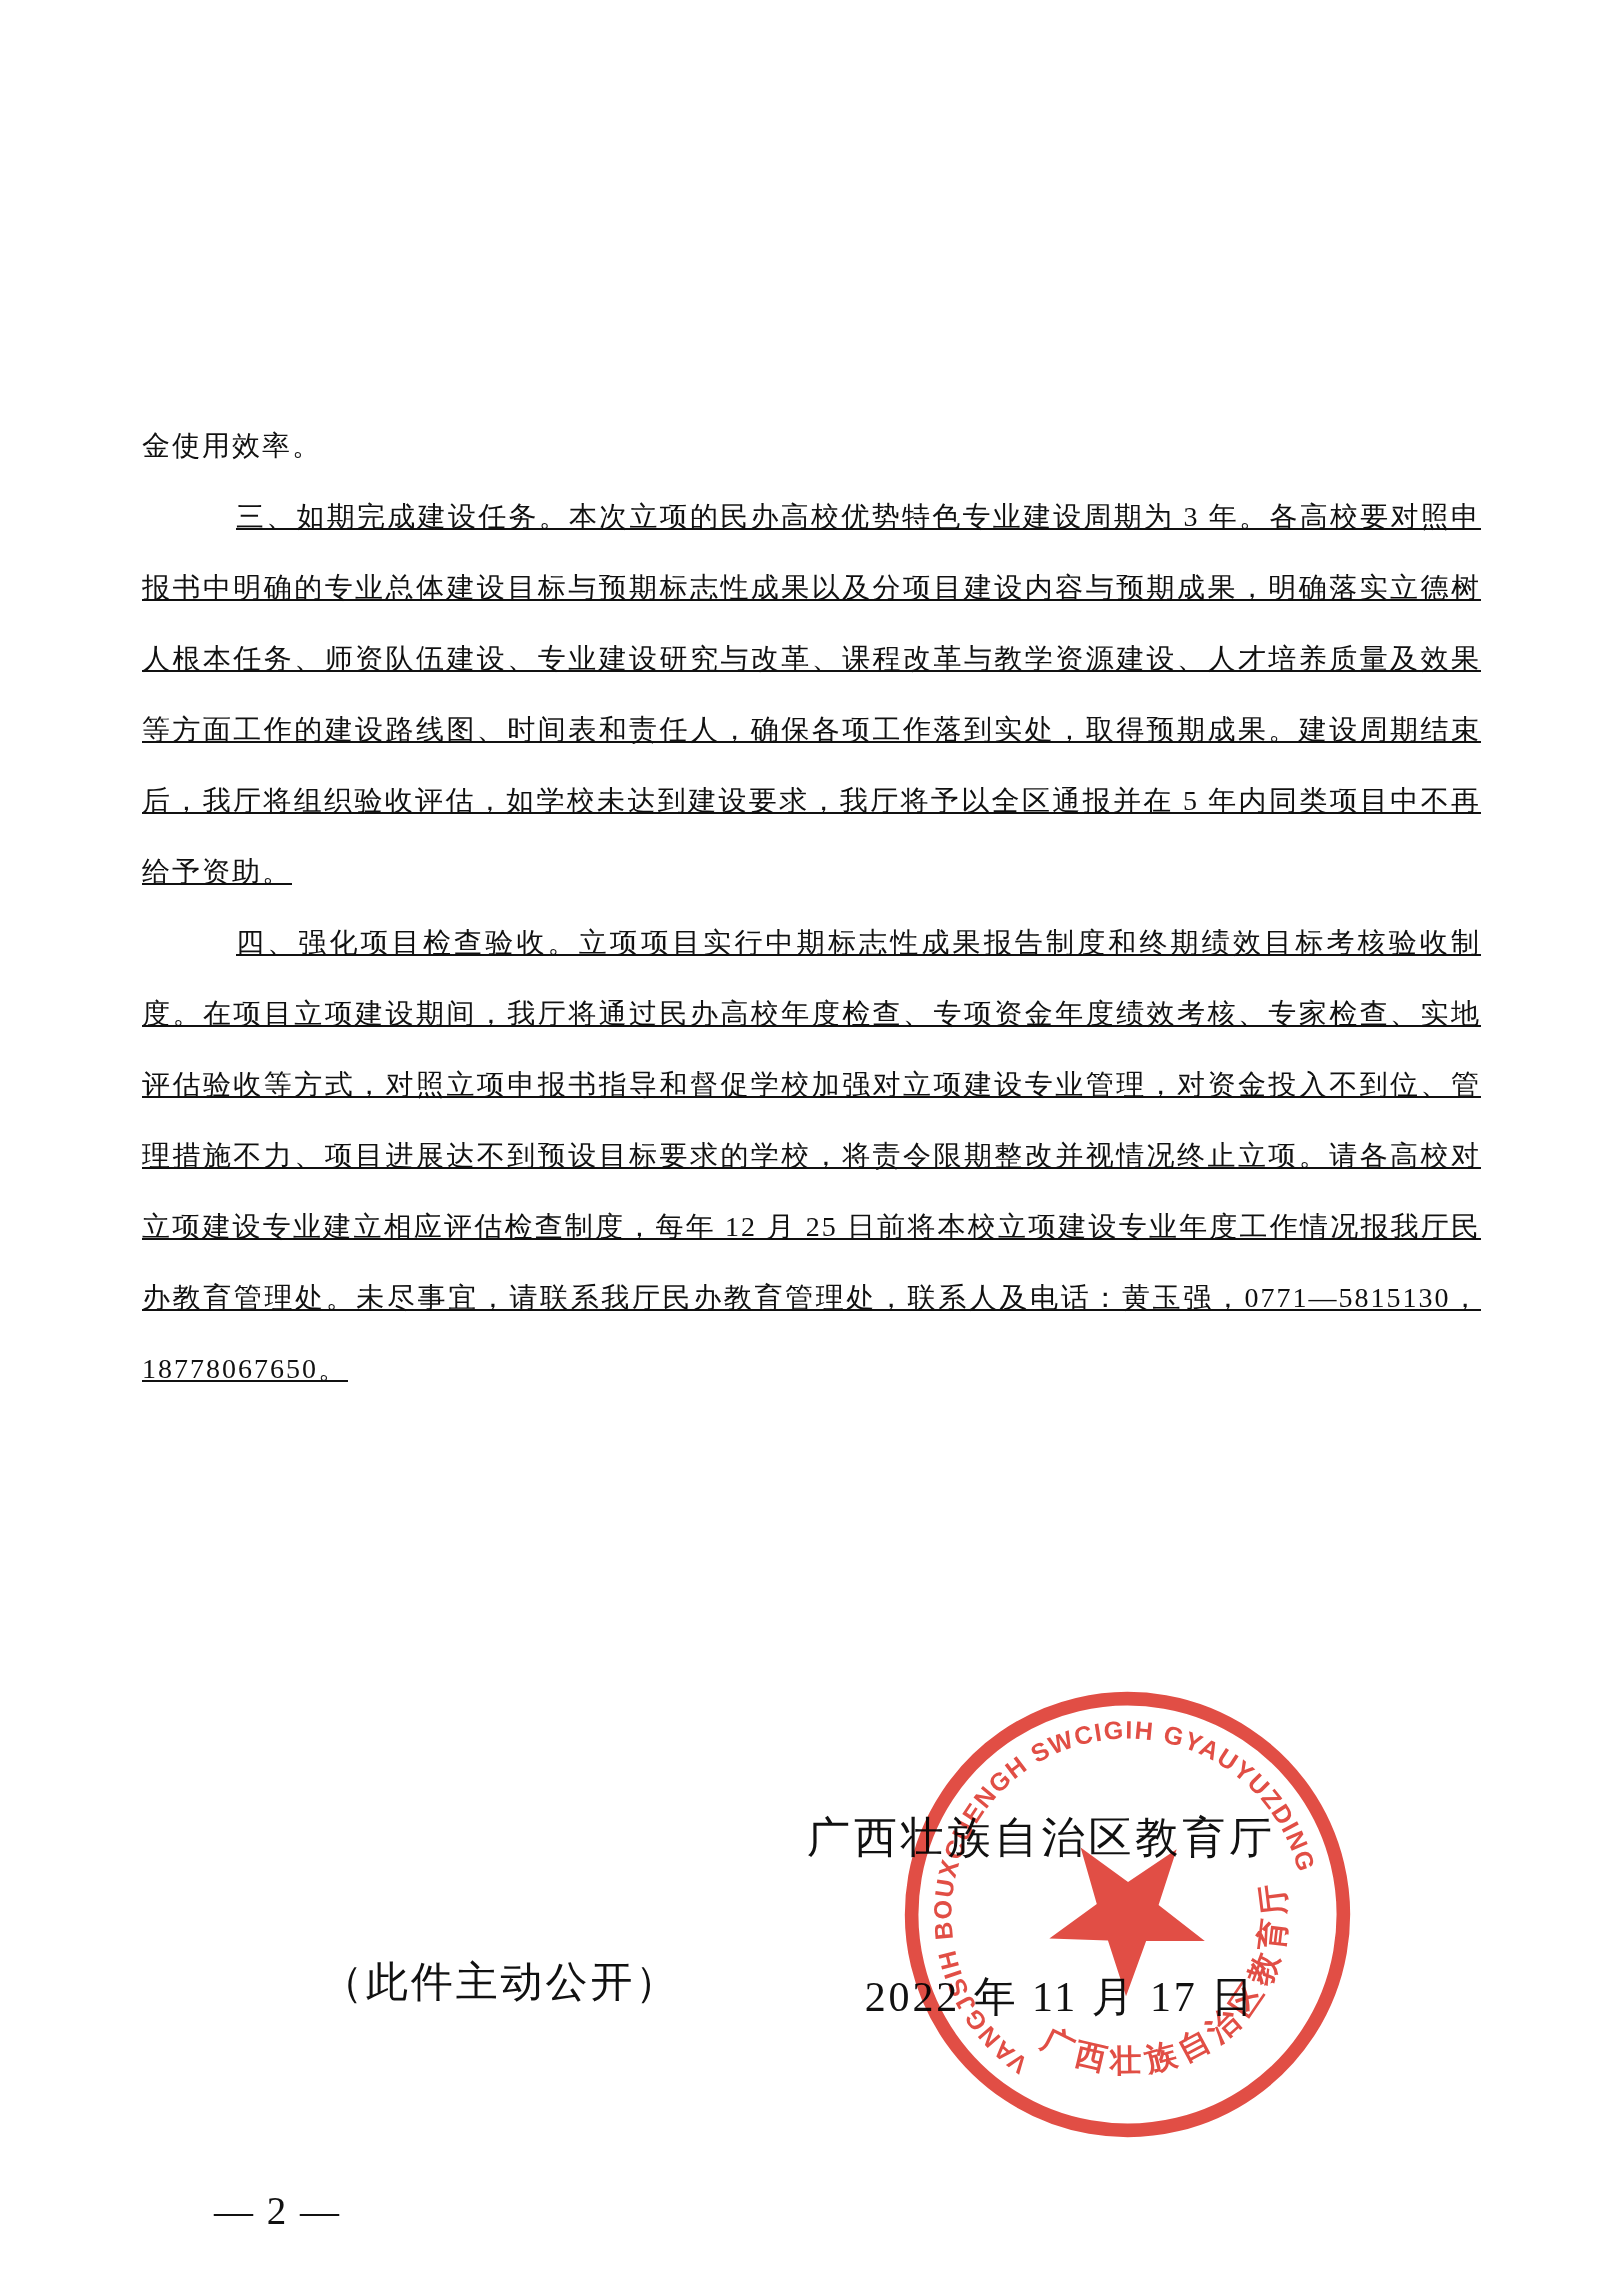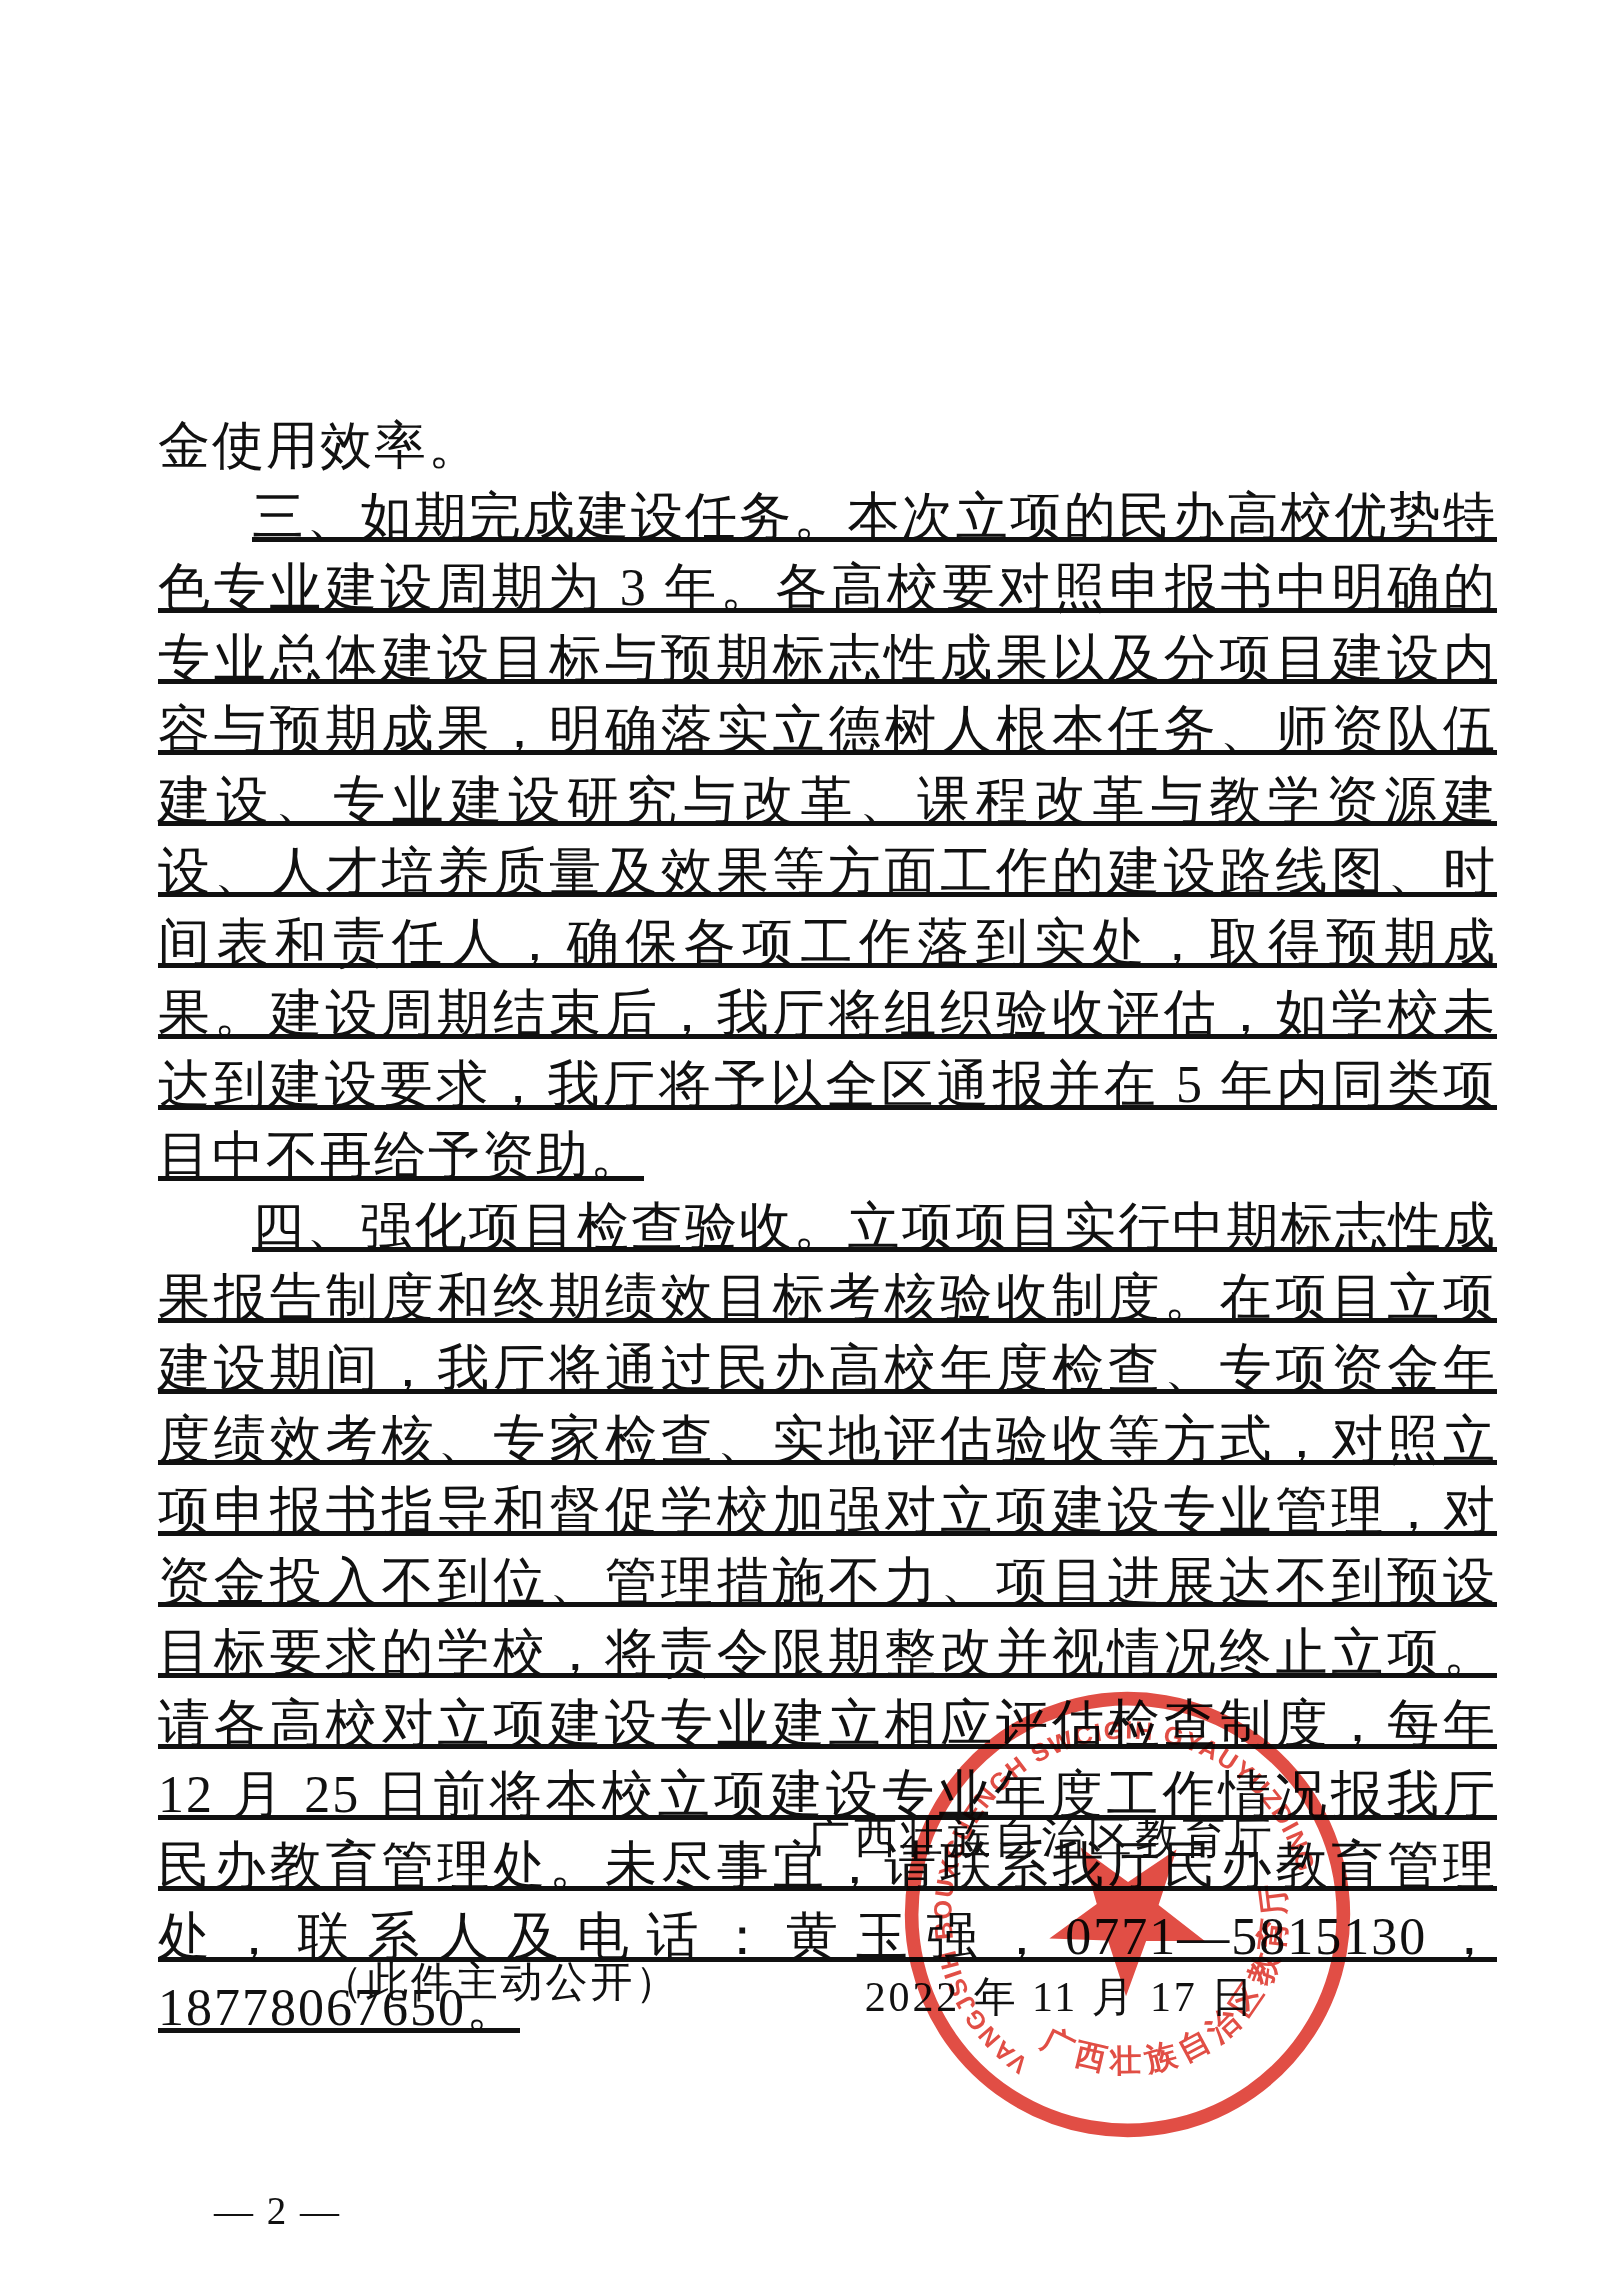--- a/index.html
+++ b/index.html
@@ -8,24 +8,24 @@
     width: 1621px;
     height: 2293px;
     margin: 0 auto;
     background: #ffffff;
     overflow: hidden;
     font-family: "Liberation Serif", "DejaVu Serif", serif;
     color: #111111;
   }
   .body-text {
     position: absolute;
-    left: 158px;
+    left: 142px;
     top: 410px;
     width: 1339px;
-    font-size: 52px;
+    font-size: 28px;
     line-height: 71px;
     letter-spacing: 2px;
     text-align: justify;
     text-justify: inter-ideograph;
   }
   .para { margin: 0; }
   .para.indent { text-indent: 94px; text-decoration: underline; }
   .sig-issuer {
     position: absolute;
     top: 1809px;

